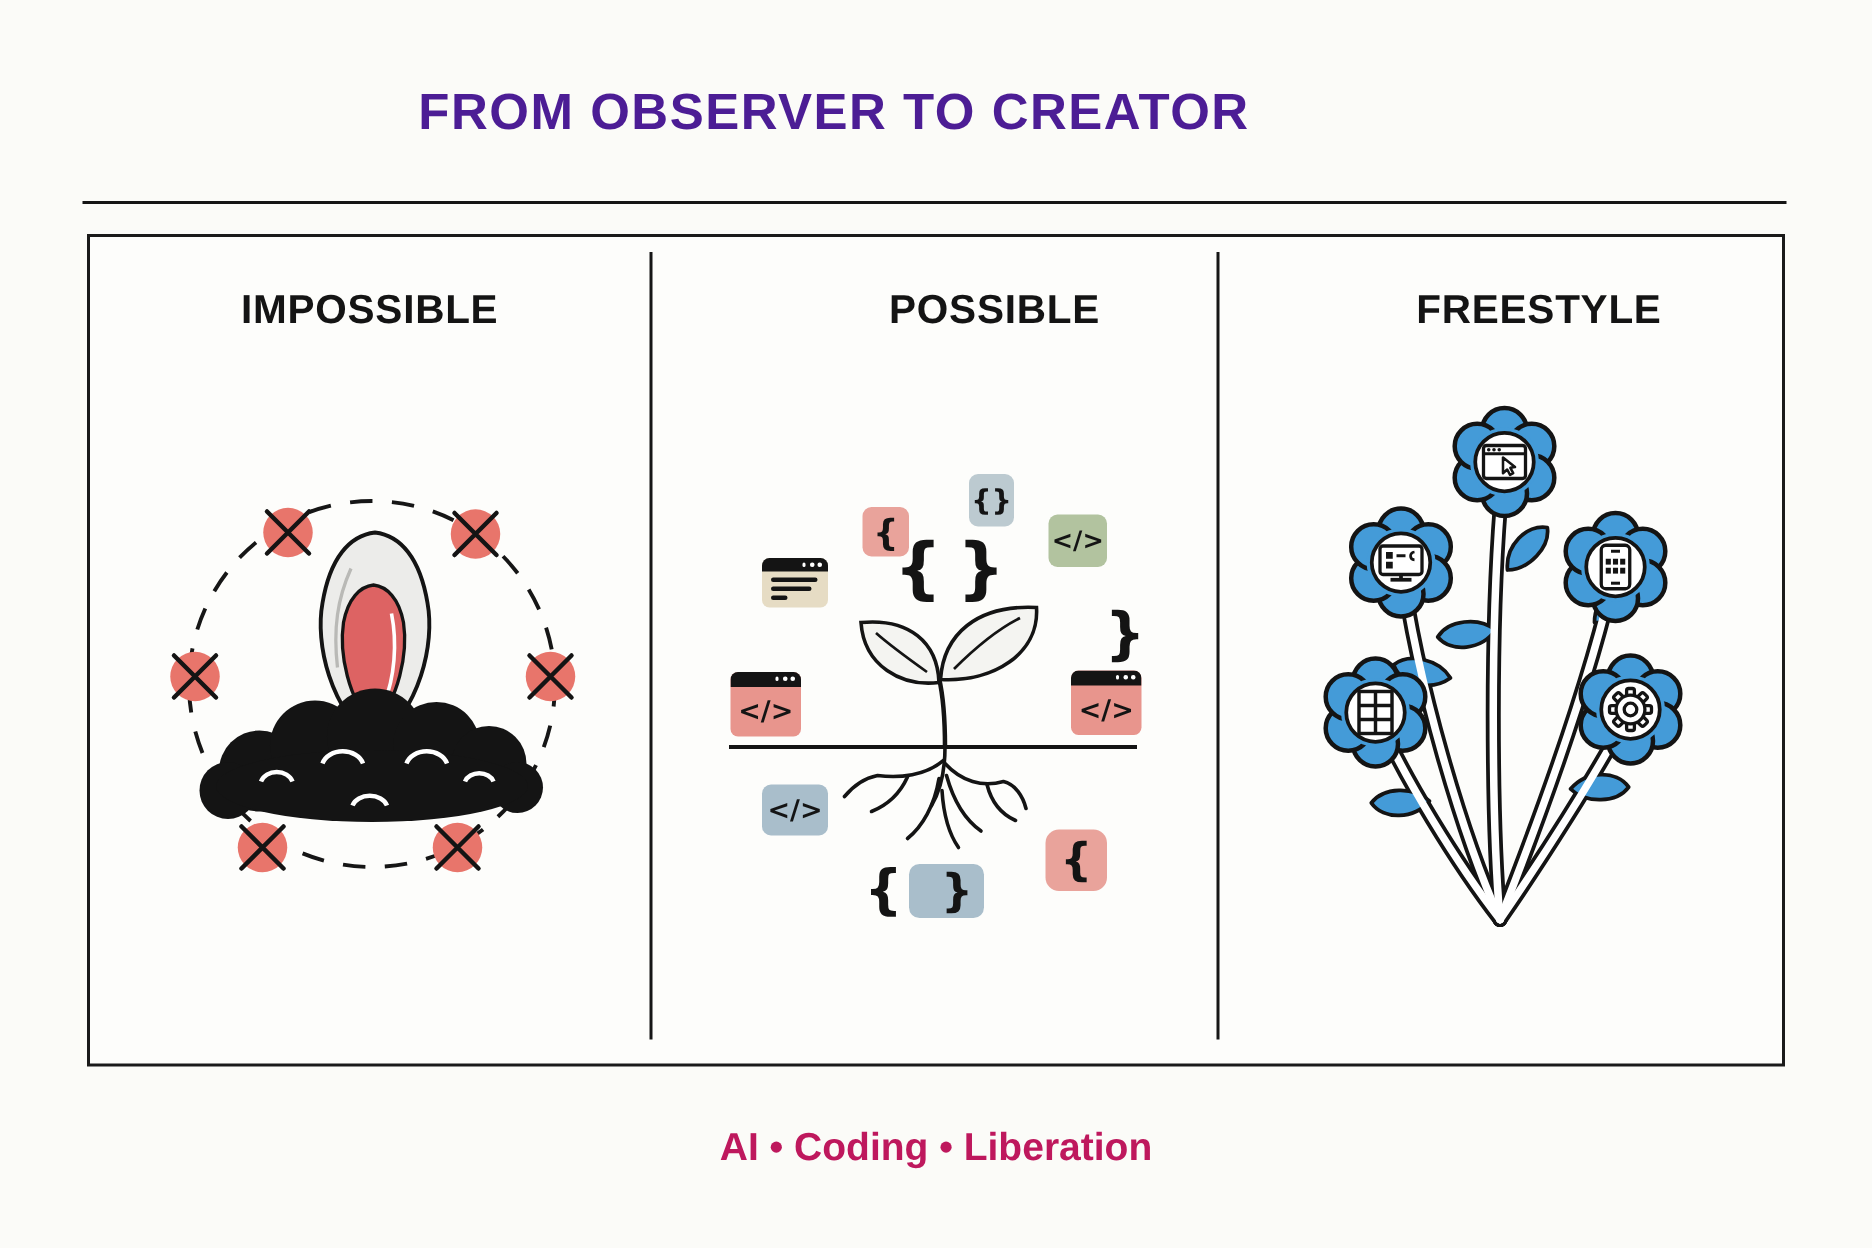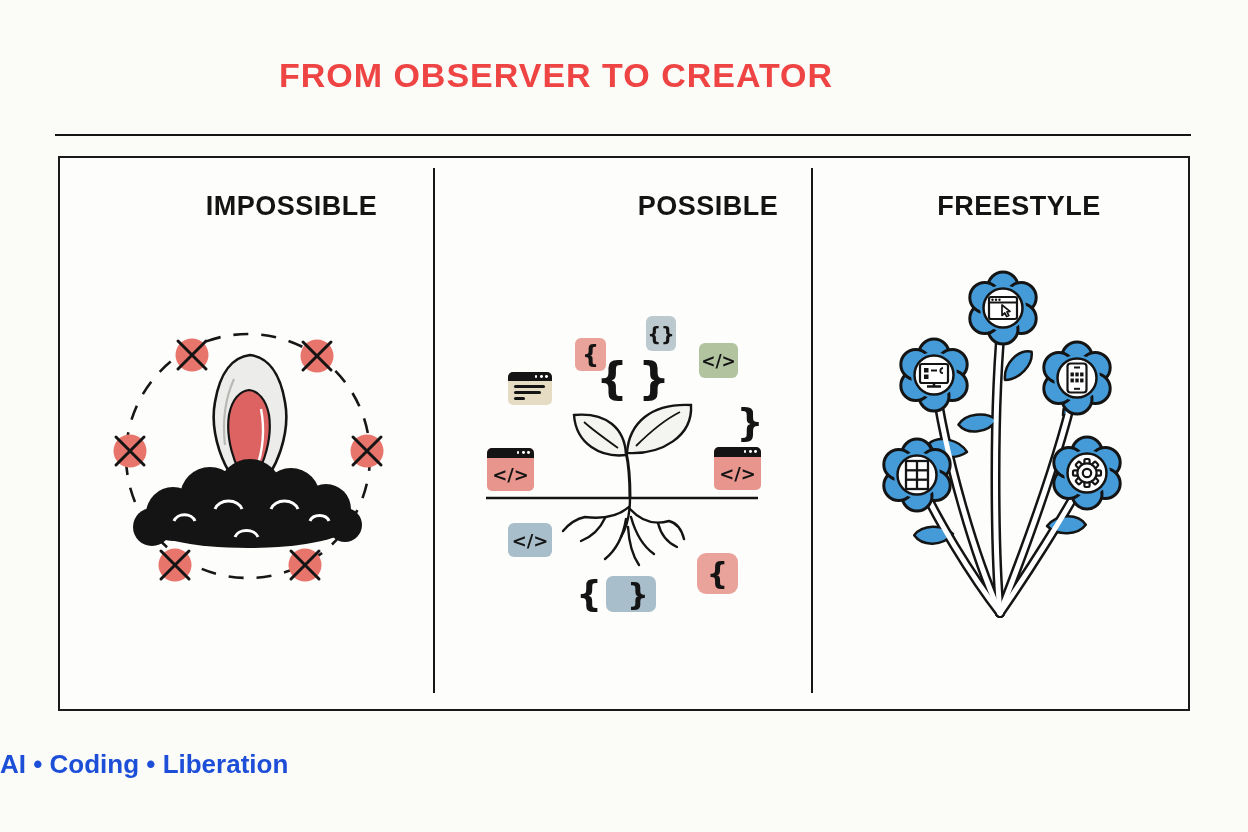--- a/index.html
+++ b/index.html
@@ -5,40 +5,40 @@
   html,body{margin:0;padding:0;}
   body{
     width:1248px;height:832px;position:relative;overflow:hidden;
     background:#fbfbf8;
     font-family:"Liberation Sans", sans-serif;
     color:#111;
   }
   .abs{position:absolute;}
   .page-title{
     left:0;top:56px;width:1112px;text-align:center;
-    font-size:34px;font-weight:bold;letter-spacing:1px;color:#ef4444;
+    font-size:34px;font-weight:bold;letter-spacing:1px;color:#4c1d95;
   }
   .top-rule{left:55px;top:134px;width:1136px;height:2px;background:#151515;}
   .main-box{
     left:58px;top:156px;width:1128px;height:551px;
     border:2px solid #1a1a1a;background:#fdfdfb;
   }
   .divider{top:168px;width:2px;height:525px;background:#161616;}
   .divider.d1{left:433px;}
   .divider.d2{left:811px;}
   .panel-label{
     top:191px;text-align:center;font-size:27px;font-weight:bold;
-    letter-spacing:.5px;color:#141414;padding-left:45px;
+    letter-spacing:.5px;color:#141414;
   }
   .panel-label.p1{left:60px;width:373px;}
   .panel-label.p2{left:435px;width:456px;}
-  .panel-label.p3{left:806px;width:336px;}
+  .panel-label.p3{left:858px;width:336px;}
   .footer-tag{
-    left:0;top:749px;width:1248px;text-align:left;
-    font-size:26px;font-weight:bold;color:#1d4ed8;
+    left:0;top:749px;width:1248px;text-align:center;
+    font-size:26px;font-weight:bold;color:#be185d;
   }
   svg{position:absolute;overflow:visible;}
   
   .token{
     position:absolute;display:flex;align-items:center;justify-content:center;
     font-weight:bold;font-family:"DejaVu Sans", sans-serif;color:#141414;
   }
   .chip{border-radius:6px;}
   .plain{background:transparent;}
   .win{position:absolute;border-radius:5px;overflow:hidden;}

